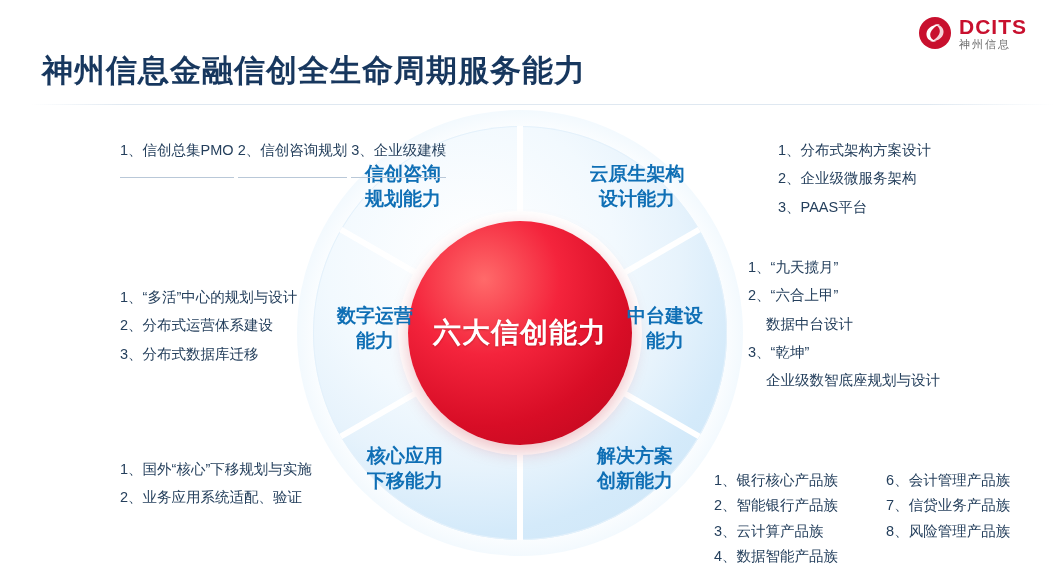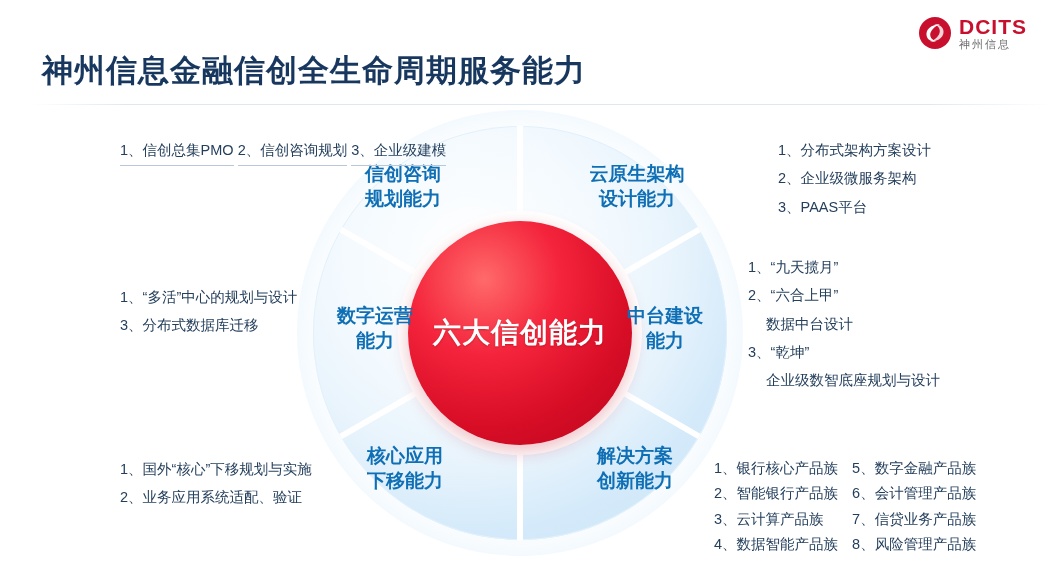--- a/index.html
+++ b/index.html
@@ -111,30 +111,30 @@
   .seg-3 { left:292px; top:178px; } 
   .seg-4 { left:262px; top:318px; } 
   .seg-5 { left:32px;  top:318px; } 
   .seg-6 { left:2px;   top:178px; } 
 
   
   .block { position:absolute; font-size:14.5px; color:#243f5c; line-height:1.95; }
   .block .ln { white-space:nowrap; }
 
   .b-tl { left:120px; top:136px; }
-  .b-tl .ln { border-bottom:1px solid #b9c8d8; display:inline-block; padding-bottom:1px; }
+  .b-tl .ln { border-bottom:1px solid #b9c8d8; display:inline-block; padding-bottom:13px; }
 
   .b-ml { left:120px; top:283px; }
   .b-bl { left:120px; top:455px; }
 
   .b-tr { left:742px; top:136px;margin-left:36px; }
   .b-mr { left:748px; top:253px; }
   .b-mr .sub { padding-left:18px; }
 
-  .b-br { left:714px; top:456px; display:flex; gap:14px; }
+  .b-br { left:714px; top:468px; display:flex; gap:48px; }
   .b-br .col { line-height:1.75; }
 </style>
 </head>
 <body>
 
 <div class="logo">
   <span class="logo-mark">
     <svg width="34" height="34" viewBox="0 0 34 34" aria-hidden="true">
       <circle cx="17" cy="17" r="16" fill="#c8102e"></circle>
       <path d="M22 8 C12 9 8 14 8.5 19 C9 23.5 13 26 18 25.5 C14 24 12 21.5 12.2 18.6 C12.5 14.6 16 11 22 8 Z" fill="#ffffff"></path>
@@ -175,20 +175,21 @@
 </div>
 
 <div class="block b-tl">
   <div class="ln">1、信创总集PMO</div>
   <div class="ln">2、信创咨询规划</div>
   <div class="ln">3、企业级建模</div>
 </div>
 
 <div class="block b-ml">
   <div class="ln">1、“多活”中心的规划与设计</div>
+  <div class="ln">2、分布式运营体系建设</div>
   <div class="ln">3、分布式数据库迁移</div>
 </div>
 
 <div class="block b-bl">
   <div class="ln">1、国外“核心”下移规划与实施</div>
   <div class="ln">2、业务应用系统适配、验证</div>
 </div>
 
 <div class="block b-tr">
   <div class="ln">1、分布式架构方案设计</div>
@@ -205,18 +206,17 @@
 </div>
 
 <div class="block b-br">
   <div class="col">
     <div class="ln">1、银行核心产品族</div>
     <div class="ln">2、智能银行产品族</div>
     <div class="ln">3、云计算产品族</div>
     <div class="ln">4、数据智能产品族</div>
   </div>
   <div class="col">
-    <div class="ln">5、数字金融产品族</div>
     <div class="ln">6、会计管理产品族</div>
     <div class="ln">7、信贷业务产品族</div>
     <div class="ln">8、风险管理产品族</div>
   </div>
 </div>
 
 </body></html>

